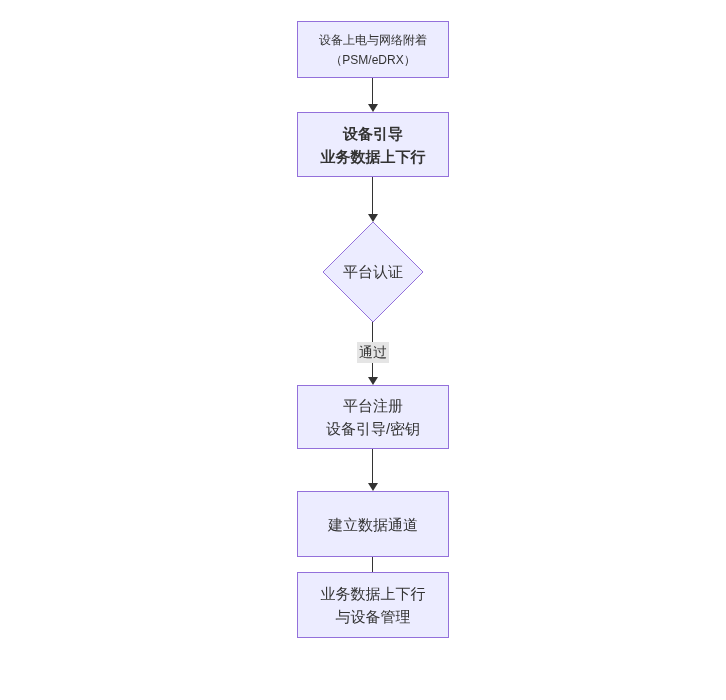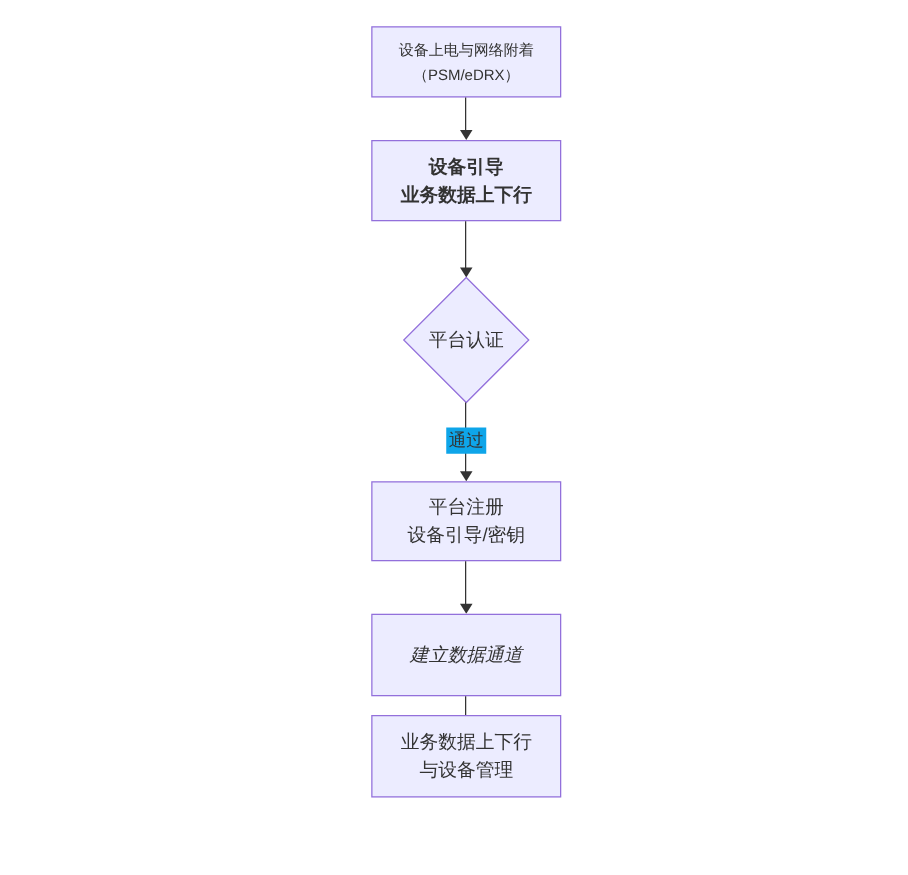--- a/index.html
+++ b/index.html
@@ -28,21 +28,21 @@
     justify-content: center;
     text-align: left;
     font-size: 15px;
     line-height: 23px;
     color: #333333;
   }
   .node .line { white-space: nowrap; }
   .n1 { top: 21px;  height: 57px; font-size: 12px; line-height: 20px; }
   .n2 { top: 112px; height: 65px; font-weight: bold; }
   .n3 { top: 385px; height: 64px; }
-  .n4 { top: 491px; height: 66px; font-style: italic; }
+  .n4 { top: 491px; height: 66px; }
   .n5 { top: 572px; height: 66px; }
   
   .diamond-wrap {
     position: absolute;
     left: 322px;
     top: 221px;
     width: 102px;
     height: 102px;
   }
   .diamond-wrap svg { position: absolute; left: 0; top: 0; }
@@ -75,21 +75,21 @@
   .e1 { top: 78px;  height: 34px; }
   .e2 { top: 177px; height: 45px; }
   .e3 { top: 322px; height: 63px; }
   .e4 { top: 449px; height: 42px; }
   .e5 { top: 557px; height: 44px; }
   .edge-label {
     position: absolute;
     left: 373px;
     top: 342px;
     transform: translateX(-50%);
-    background: #0ea5e9;
+    background: #e5e5e5;
     color: #333333;
     font-size: 14px;
     line-height: 19px;
     padding: 1px 2px;
     white-space: nowrap;
   }
 </style>
 </head>
 <body>
 

